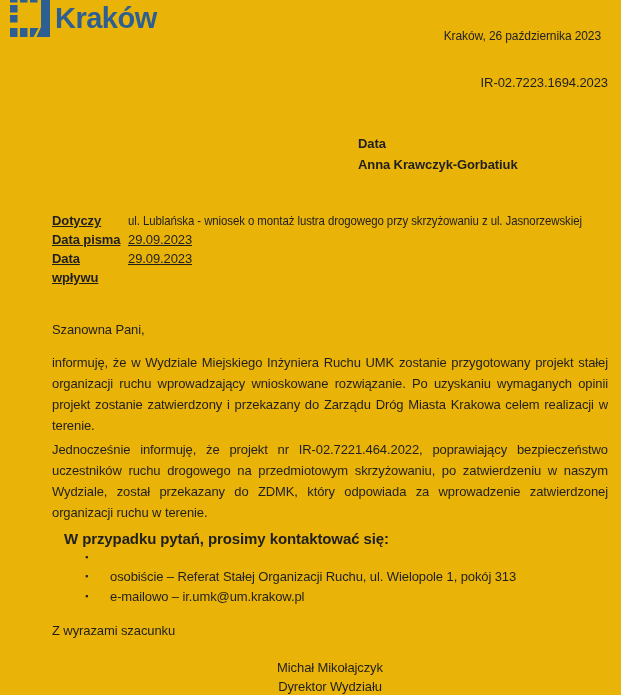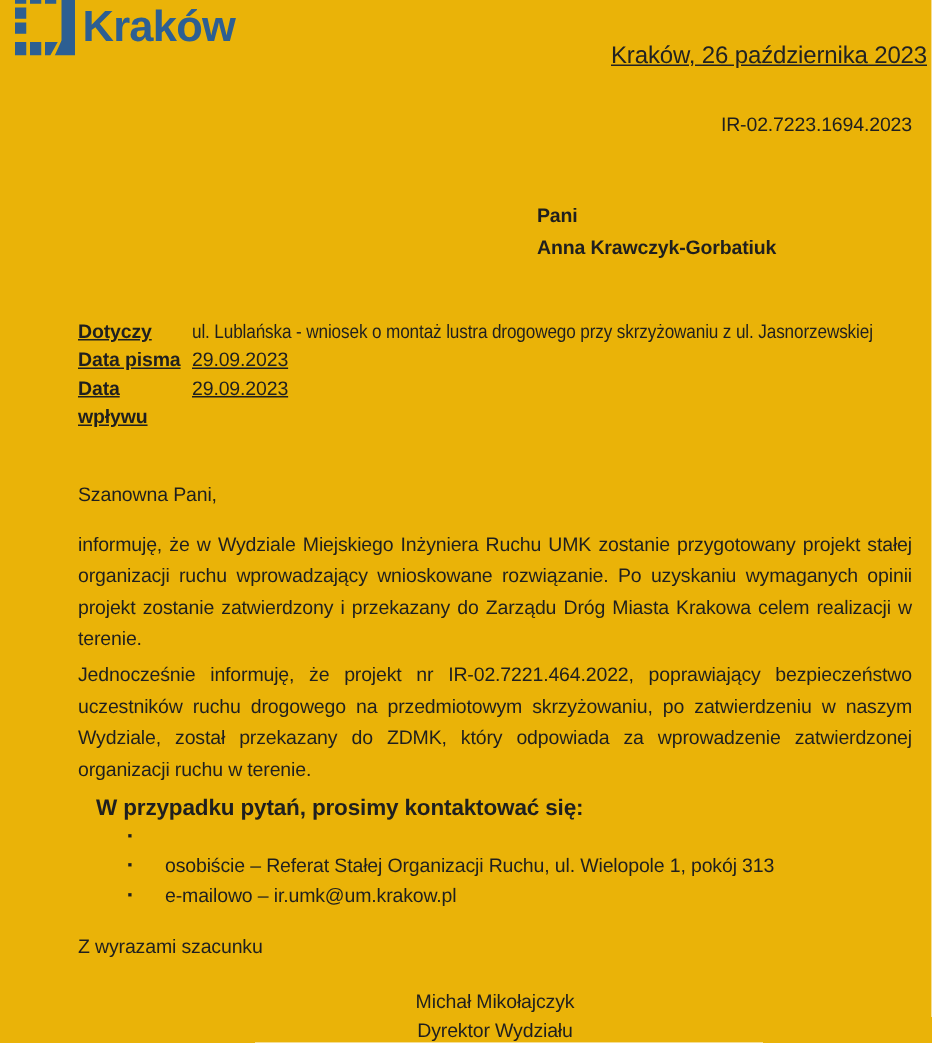--- a/index.html
+++ b/index.html
@@ -24,25 +24,24 @@
     position: absolute;
     left: 55px;
     top: 2px;
     font-size: 29px;
     font-weight: bold;
     color: #2d5f92;
     letter-spacing: -0.5px;
   }
   .dateline {
     position: absolute;
-    right: 3px;
+    right: 20px;
     top: 29px;
-    font-size: 16px;
+    font-size: 12px;
     color: #222;
-    text-decoration: underline;
   }
   .content {
     position: absolute;
     left: 52px;
     right: 13px;
     top: 0;
   }
   .ref {
     margin: 75px 0 0 0;
     line-height: 16px;
@@ -135,21 +134,21 @@
 
   <div class="wordmark">Kraków</div>
 
   <div class="dateline">Kraków, 26 października 2023</div>
 
   <div class="content">
 
     <p class="ref">IR-02.7223.1694.2023</p>
 
     <div class="addressee">
-      <div>Pani</div>
+      <div>Data</div>
       <div>Anna Krawczyk-Gorbatiuk</div>
     </div>
 
     <div class="meta">
       <div class="meta-row">
         <span class="meta-label">Dotyczy</span>
         <span class="meta-value">ul. Lublańska - wniosek o montaż lustra drogowego przy skrzyżowaniu z ul. Jasnorzewskiej</span>
       </div>
       <div class="meta-row">
         <span class="meta-label">Data pisma</span>

